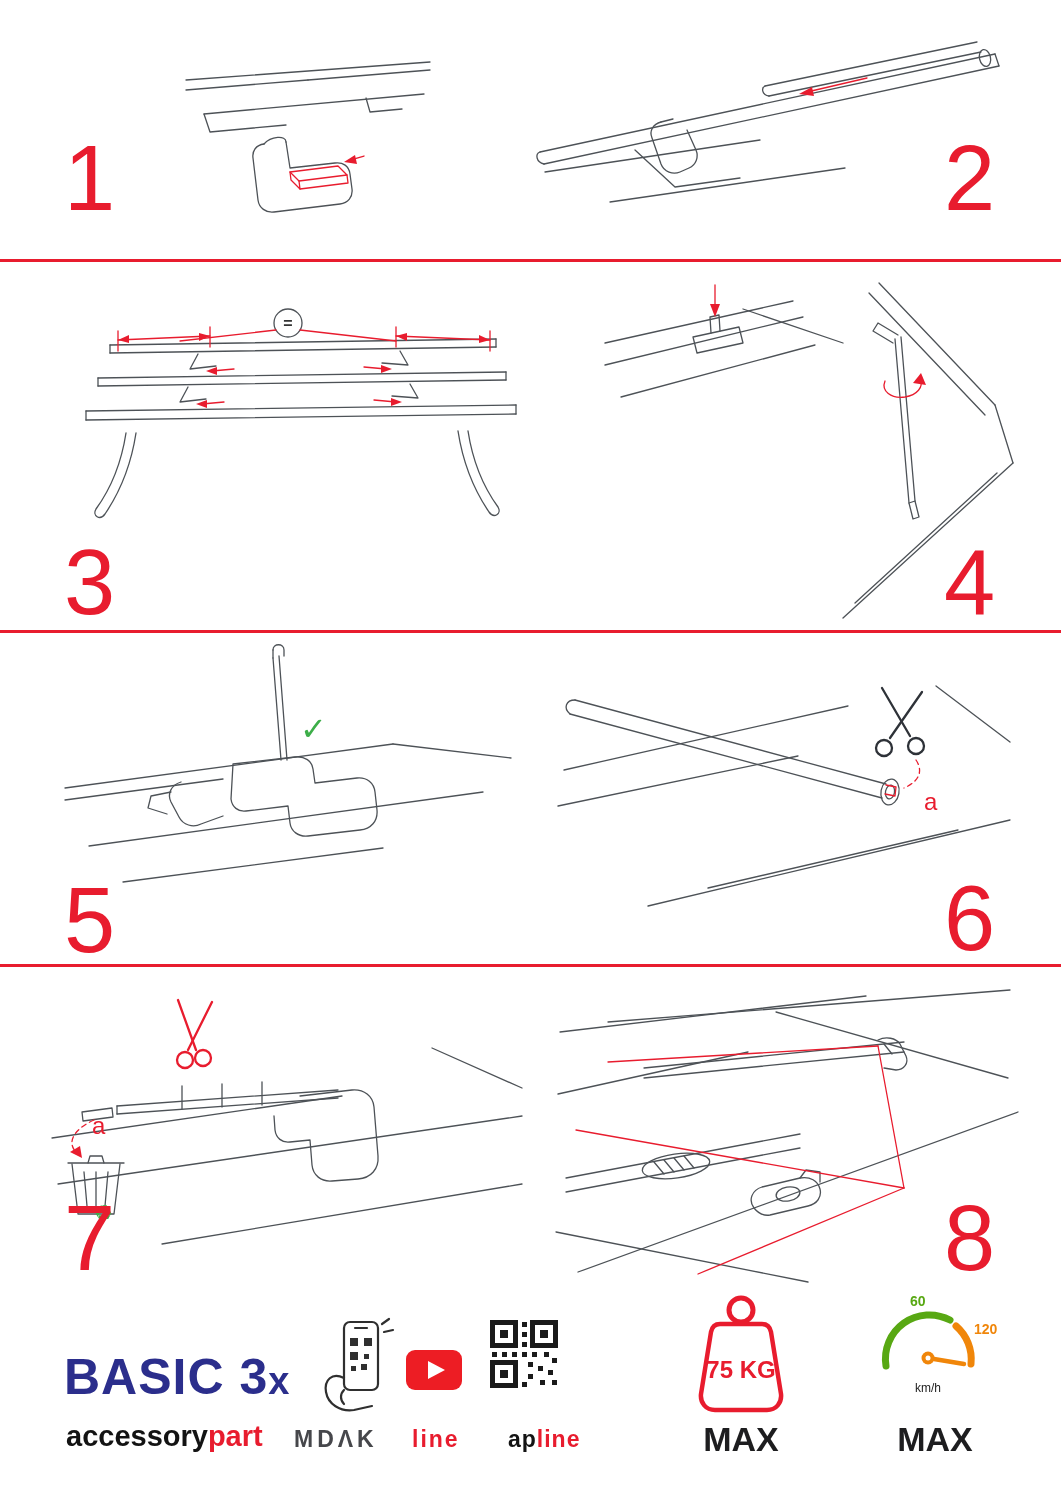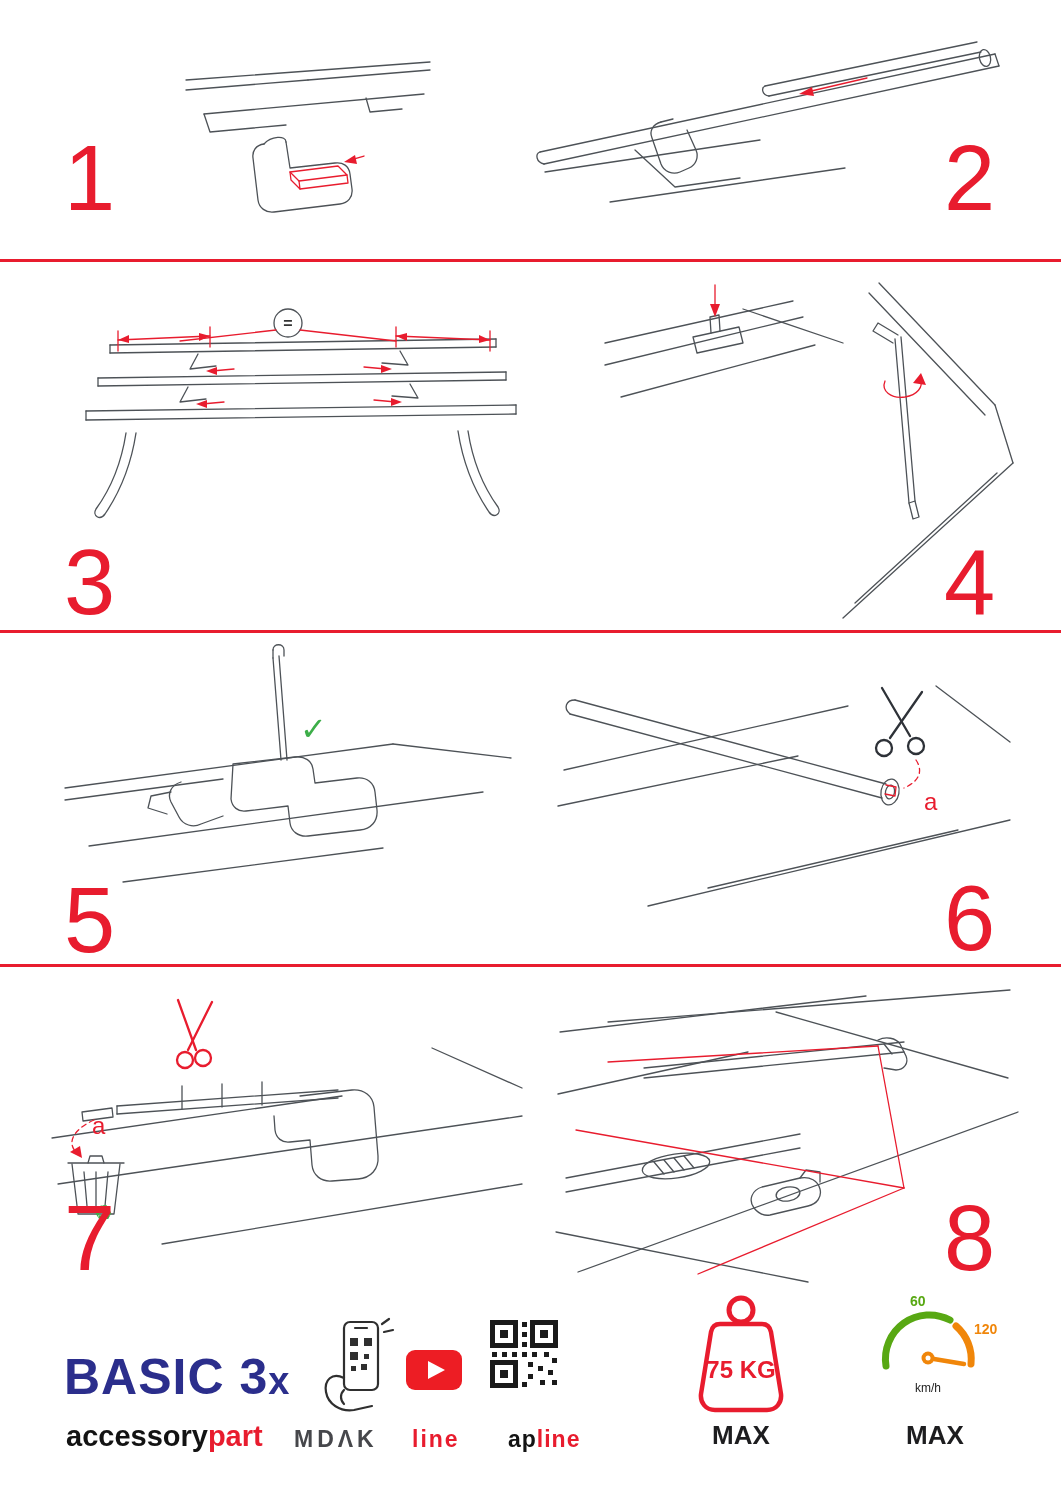--- a/index.html
+++ b/index.html
@@ -31,21 +31,21 @@
 
   
   .brand-title { position:absolute; left:64px; top:1352px; color:var(--brand,#2b2e8c); font-weight:bold; font-size:50px; letter-spacing:1px; line-height:1; }
   .brand-title .brand-x { font-size:38px; }
   .brand-sub { position:absolute; left:66px; top:1422px; font-size:29px; font-weight:bold; color:#131313; line-height:1; }
   .red-txt { color:var(--accent,#e81c2e);margin-top:40px; }
   .partner-label { position:absolute; font-size:23px; font-weight:bold; line-height:1; }
   .mdak { left:294px; top:1428px; color:#46474b; letter-spacing:4px; }
   .ipqi { left:412px; top:1428px; color:var(--accent,#e81c2e); letter-spacing:2px; }
   .apline { left:508px; top:1428px; color:#131313; letter-spacing:1px; }
-  .max-label { position:absolute; width:130px; text-align:center; font-size:26px; font-weight:600; color:#1d1d1f; line-height:1; }
+  .max-label { position:absolute; width:130px; text-align:center; font-size:34px; font-weight:600; color:#1d1d1f; line-height:1; }
   .gauge-text { stroke:none; font-family:"Liberation Sans", sans-serif; font-weight:bold; }
 </style>
 </head>
 <body>
 
 <div class="page">
 
   <svg class="illustration line-art" style="left:168px;top:52px" width="280" height="190" viewBox="0 0 280 190">
     <path d="M18,28 L262,10"></path>
     <path d="M18,38 L140,28"></path>

